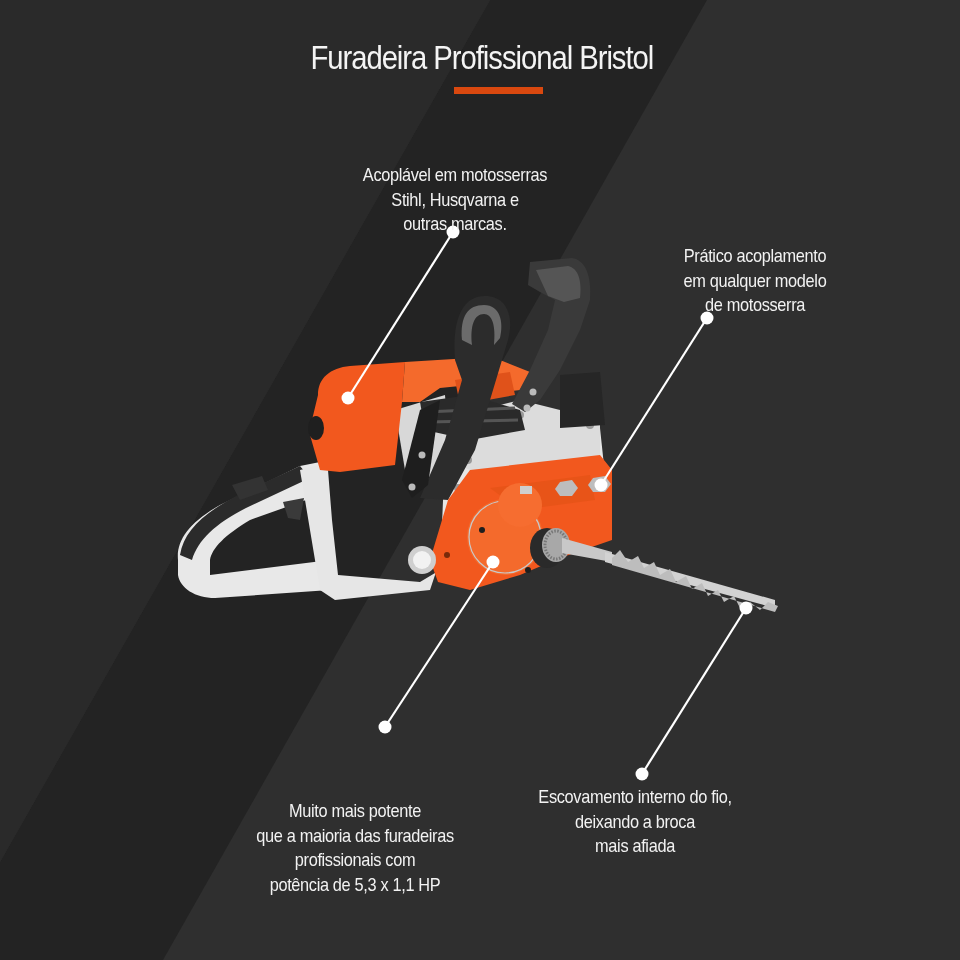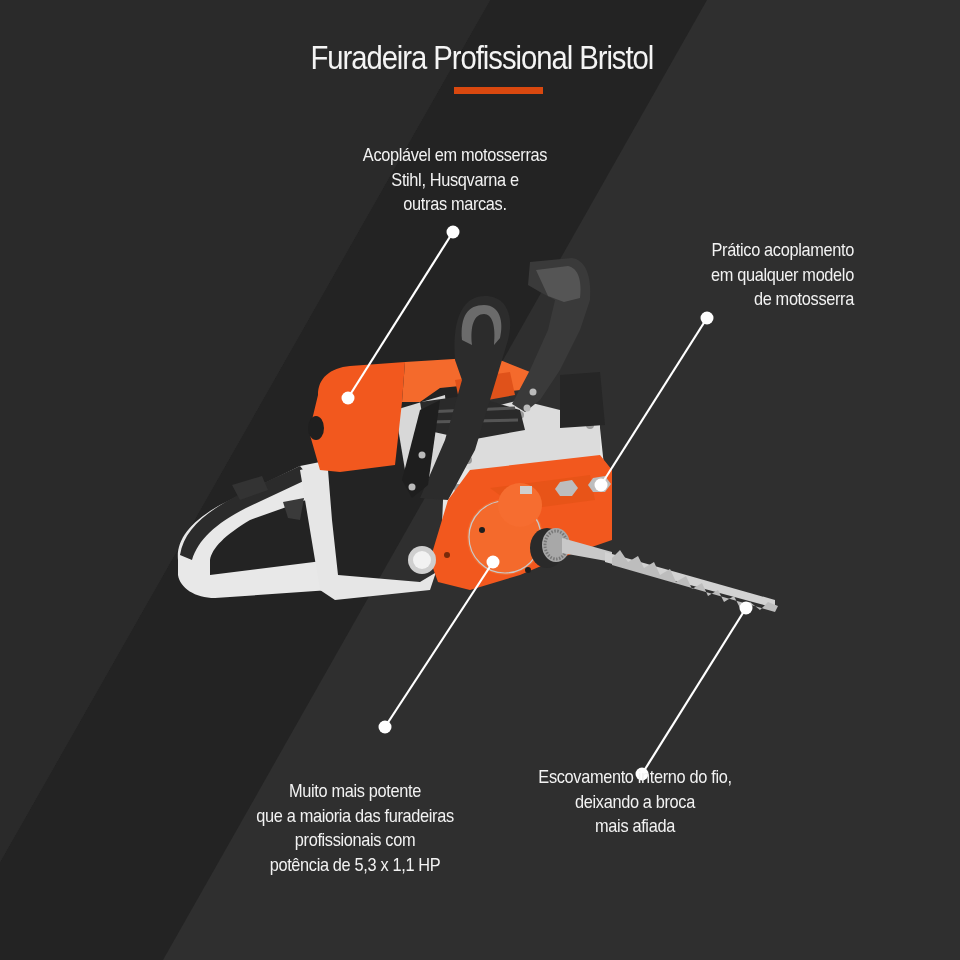--- a/index.html
+++ b/index.html
@@ -18,20 +18,21 @@
       color: #f4f4f4; font-weight: 400; white-space: nowrap;
     }
     .title-underline {
       position: absolute; left: 454px; top: 87px; width: 89px; height: 7px;
       background: #d9480f;
     }
     .callout {
       position: absolute; text-align: center; color: #f2f2f2;
       font-size: 19px; line-height: 24.5px; white-space: nowrap;
       letter-spacing: -0.4px;
+      margin-top: 20px;
     }
     .callout span { display: block; transform: scaleX(0.86); }
     .product { position: absolute; left: 0; top: 0; }
     .lines { position: absolute; left: 0; top: 0; pointer-events: none; }
   </style>
 </head>
 <body>
 
 <svg class="bg" width="960" height="960" viewBox="0 0 960 960">
   <rect x="0" y="0" width="960" height="960" fill="#2f2f2f"></rect>
@@ -135,21 +136,21 @@
     <circle cx="746" cy="608" r="6.5" stroke="none"></circle>
   </g>
 </svg>
 
 <div class="callout" style="left:330px; top:143px; width:250px;">
   <span>Acoplável em motosserras</span>
   <span>Stihl, Husqvarna e</span>
   <span>outras marcas.</span>
 </div>
 
-<div class="callout" style="left:640px; top:238px; width:230px;text-align:right;">
+<div class="callout" style="left:640px; top:224px; width:230px;">
   <span>Prático acoplamento</span>
   <span>em qualquer modelo</span>
   <span>de motosserra</span>
 </div>
 
 <div class="callout" style="left:205px; top:779px; width:300px;">
   <span>Muito mais potente</span>
   <span>que a maioria das furadeiras</span>
   <span>profissionais com</span>
   <span>potência de 5,3 x 1,1 HP</span>

